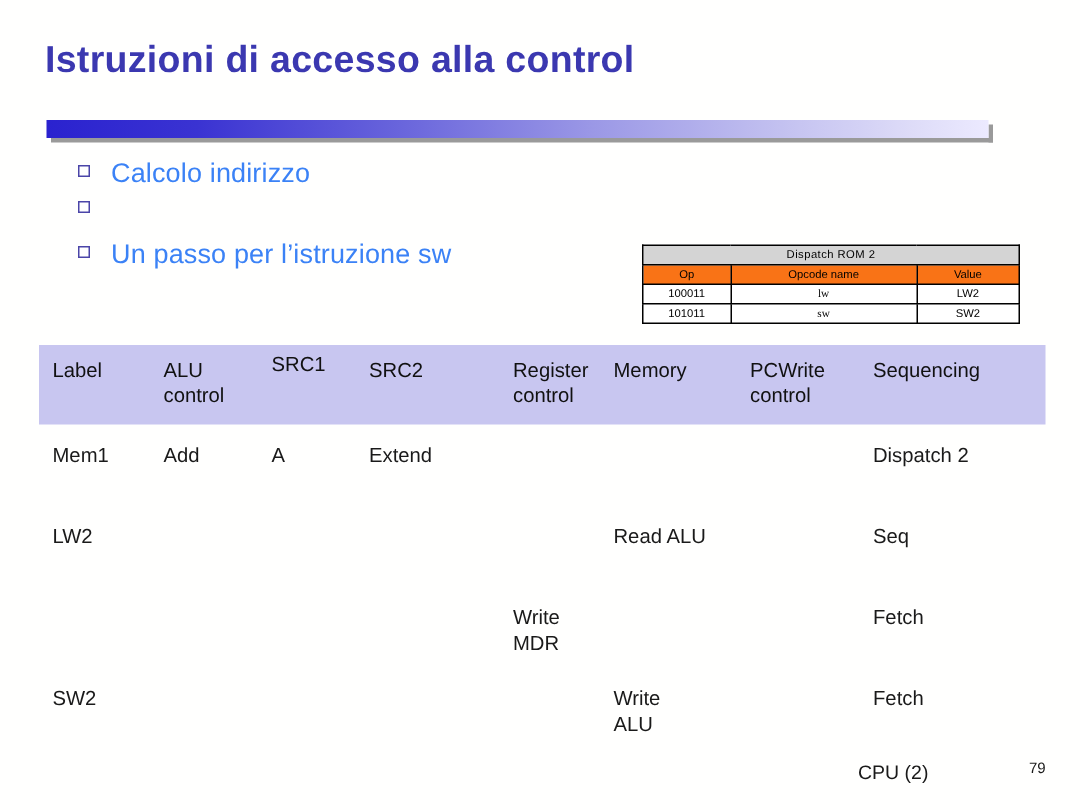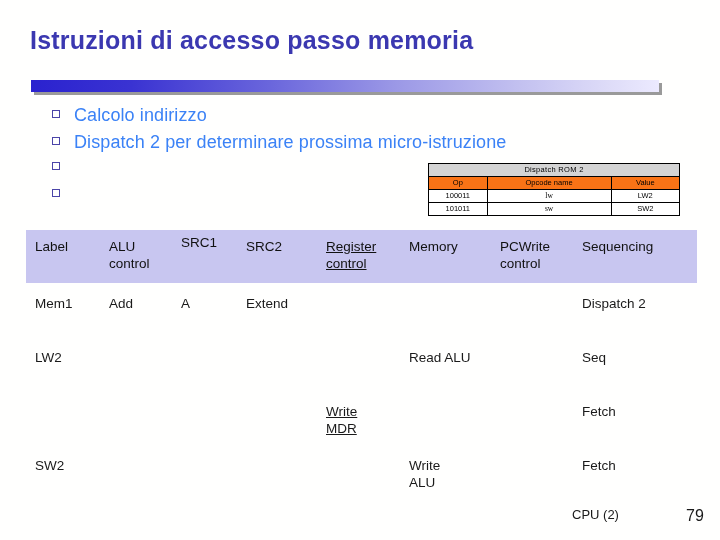--- a/index.html
+++ b/index.html
@@ -153,69 +153,66 @@
     line-height: 17px;
     white-space: pre-line;
   }
   .mc-header .mc-cell { color: #111111; }
 
   
   .col-label   { left: 9px; }
   .col-alu     { left: 83px; }
   .col-src1    { left: 155px; }
   .col-src2    { left: 220px; }
-  .col-reg     { left: 300px; text-decoration: underline; }
+  .col-reg     { left: 316px; }
   .col-mem     { left: 383px; }
   .col-pcw     { left: 474px; }
   .col-seq     { left: 556px; }
 
   
   .footer-label {
     position: absolute;
     left: 572px;
     top: 507px;
     font-size: 13px;
     color: #1a1a1a;
     white-space: nowrap;
   }
   .footer-page {
     position: absolute;
     left: 686px;
     top: 507px;
-    font-size: 16px;
+    font-size: 10px;
     color: #1a1a1a;
   }
 </style>
 </head>
 <body>
 
 <div class="slide">
 
-  <div class="slide-title">Istruzioni di accesso passo memoria</div>
+  <div class="slide-title">Istruzioni di accesso alla control</div>
 
   <div class="divider-wrap">
     <div class="divider-shadow-bottom"></div>
     <div class="divider-shadow-right"></div>
     <div class="divider-bar"></div>
   </div>
 
   <div class="bullets">
     <div class="bullet-row">
       <span class="bullet-glyph"><span class="sq"></span></span>
       <span class="bullet-text">Calcolo indirizzo</span>
     </div>
     <div class="bullet-row">
       <span class="bullet-glyph"><span class="sq"></span></span>
-      <span class="bullet-text">Dispatch 2 per determinare prossima micro-istruzione</span>
     </div>
     <div class="bullet-row">
       <span class="bullet-glyph"><span class="sq"></span></span>
-    </div>
-    <div class="bullet-row">
-      <span class="bullet-glyph"><span class="sq"></span></span>
+      <span class="bullet-text">Un passo per l’istruzione sw</span>
     </div>
   </div>
 
   <table class="rom-table">
     <tbody>
         <tr>
       <td class="rom-title-cell" colspan="3">Dispatch ROM 2</td>
     </tr>
     <tr>
       <td class="rom-head-cell rom-col-op">Op</td>

